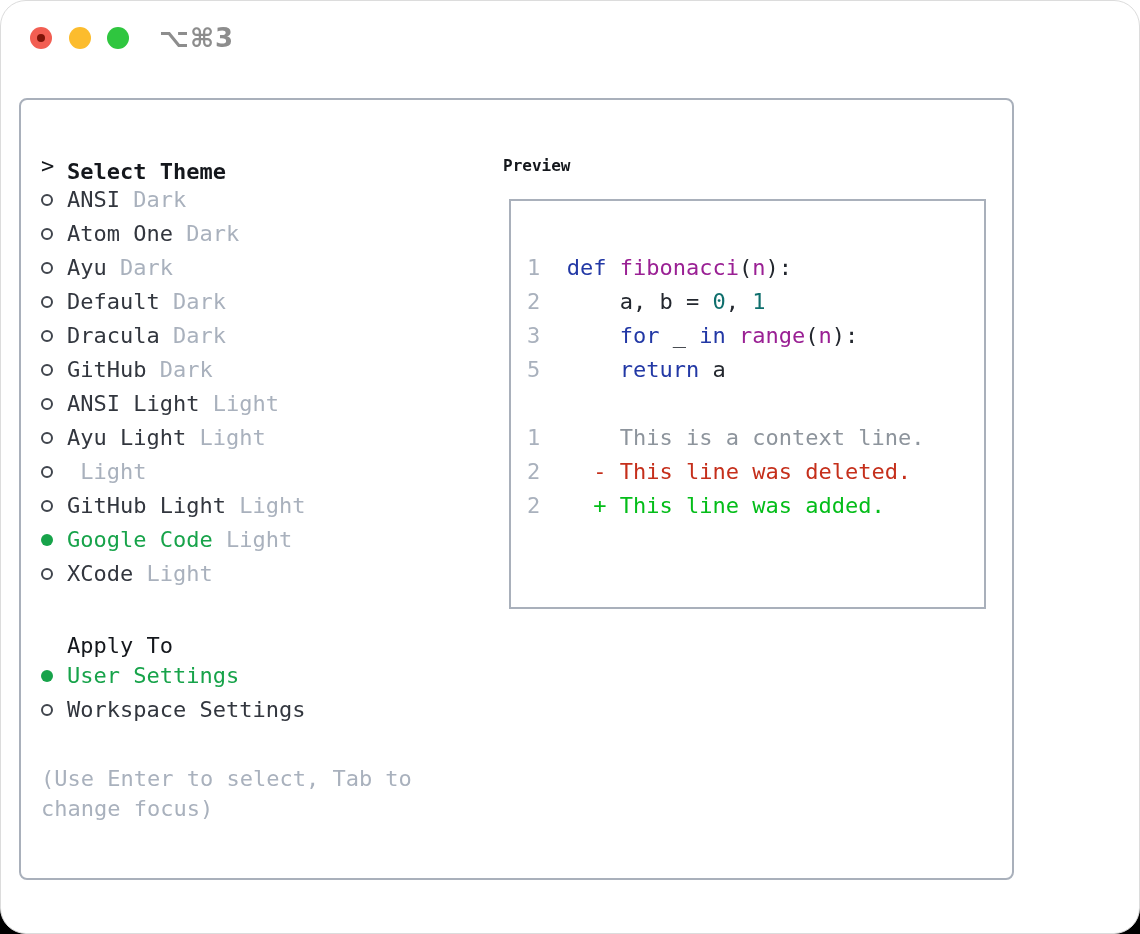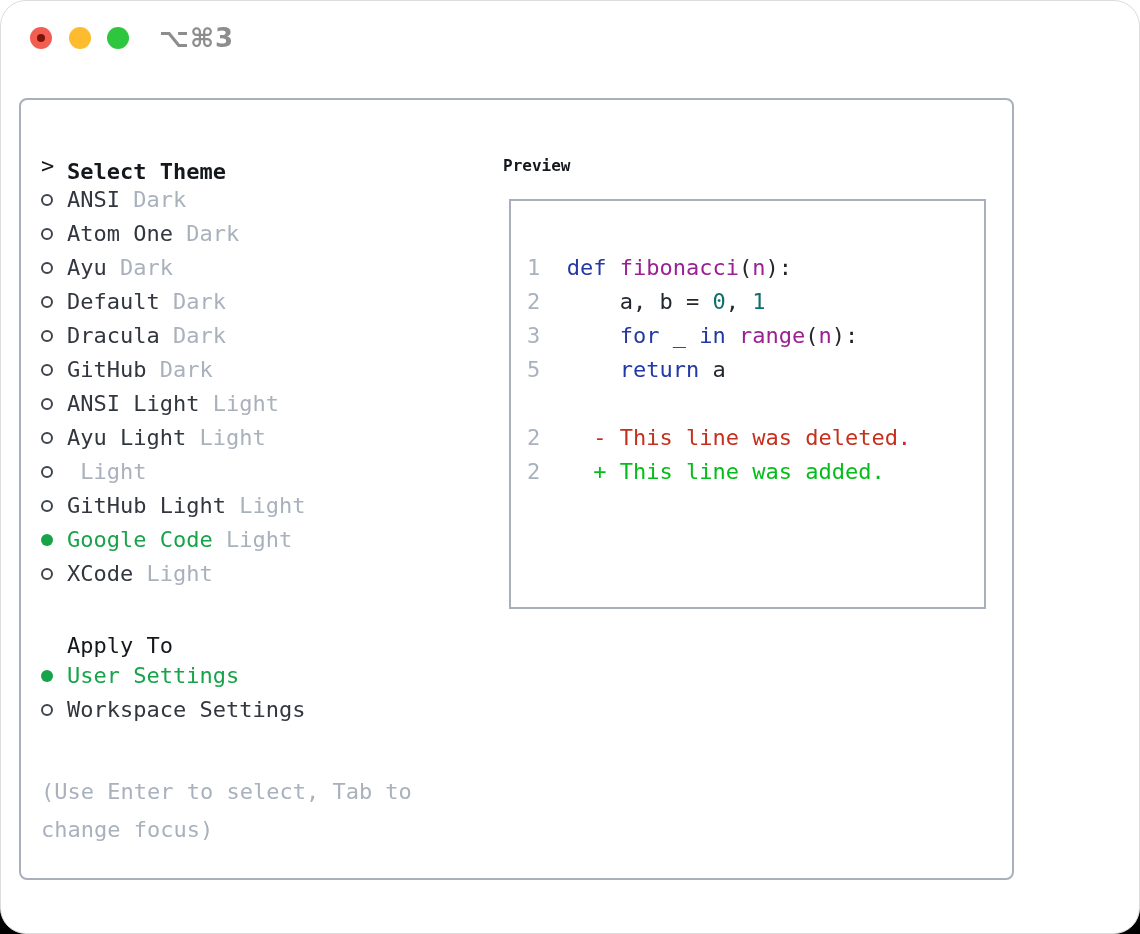--- a/index.html
+++ b/index.html
@@ -34,21 +34,21 @@
   .marker{display:inline-flex;width:26px;height:34px;align-items:center;flex:0 0 26px;}
   .marker .dot{width:12px;height:12px;border-radius:50%;box-sizing:border-box;}
   .dot.ring{border:2px solid var(--ring);}
   .dot.filled{background:var(--green);}
   .prompt{width:26px;flex:0 0 26px;color:var(--header);}
   .hdr{font-weight:700;color:var(--header);margin-top:12px;}
   .subhdr{color:var(--header);margin-top:8px;}
   .name{color:var(--ink);}
   .name.sel{color:var(--green);text-align:center;}
   .variant{color:var(--muted);}
-  .hint{width:404px;color:var(--muted);white-space:normal;line-height:38px;margin-top:12px;}
+  .hint{width:404px;color:var(--muted);white-space:normal;line-height:30px;margin-top:3px;}
   
   .preview-label{position:absolute;left:482px;top:49px;height:34px;line-height:34px;font-size:16px;font-weight:700;color:var(--header);}
   .preview-box{
     position:absolute;left:488px;top:99px;width:473px;height:406px;
     border:2px solid var(--border);background:#fff;box-sizing:content-box;
   }
   .preview-code{position:absolute;left:16px;top:50px;font-size:22px;line-height:34px;}
   .code-line{white-space:pre;height:34px;}
   .tok-num{color:var(--muted);}
   .tok-pl{color:var(--pl);}
@@ -115,19 +115,20 @@
 
     <div class="preview-label">Preview</div>
 
     <div class="preview-box">
       <div class="preview-code" id="preview-code">
           <div class="code-line"><span class="tok-num">1</span><span class="tok-pl">  </span><span class="tok-kw">def</span><span class="tok-pl"> </span><span class="tok-ty">fibonacci</span><span class="tok-pl">(</span><span class="tok-ty">n</span><span class="tok-pl">):</span></div>
           <div class="code-line"><span class="tok-num">2</span><span class="tok-pl">      a, b = </span><span class="tok-li">0</span><span class="tok-pl">, </span><span class="tok-li">1</span></div>
           <div class="code-line"><span class="tok-num">3</span><span class="tok-pl">      </span><span class="tok-kw">for</span><span class="tok-pl"> _ </span><span class="tok-kw">in</span><span class="tok-pl"> </span><span class="tok-ty">range</span><span class="tok-pl">(</span><span class="tok-ty">n</span><span class="tok-pl">):</span></div>
           <div class="code-line"><span class="tok-num">5</span><span class="tok-pl">      </span><span class="tok-kw">return</span><span class="tok-pl"> a</span></div>
           <div class="code-line">&nbsp;</div>
+          <div class="code-line"><span class="tok-num">1</span><span class="tok-pl">      </span><span class="tok-ctx">This is a context line.</span></div>
           <div class="code-line"><span class="tok-num">2</span><span class="tok-pl">    </span><span class="tok-del">- This line was deleted.</span></div>
           <div class="code-line"><span class="tok-num">2</span><span class="tok-pl">    </span><span class="tok-add">+ This line was added.</span></div>
         </div>
     </div>
 
   </div>
 </div>
 
 </body></html>

